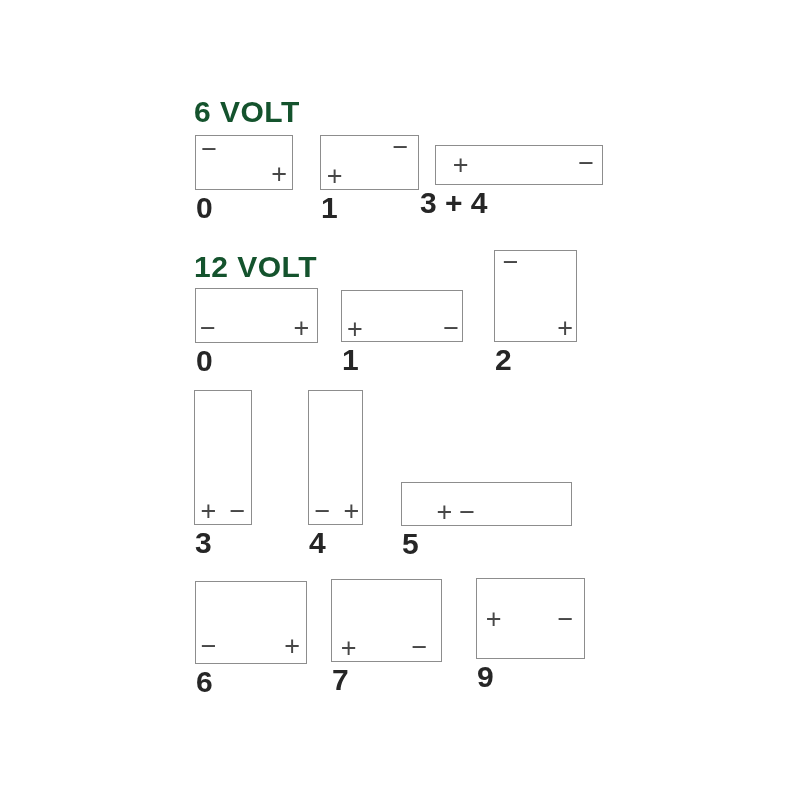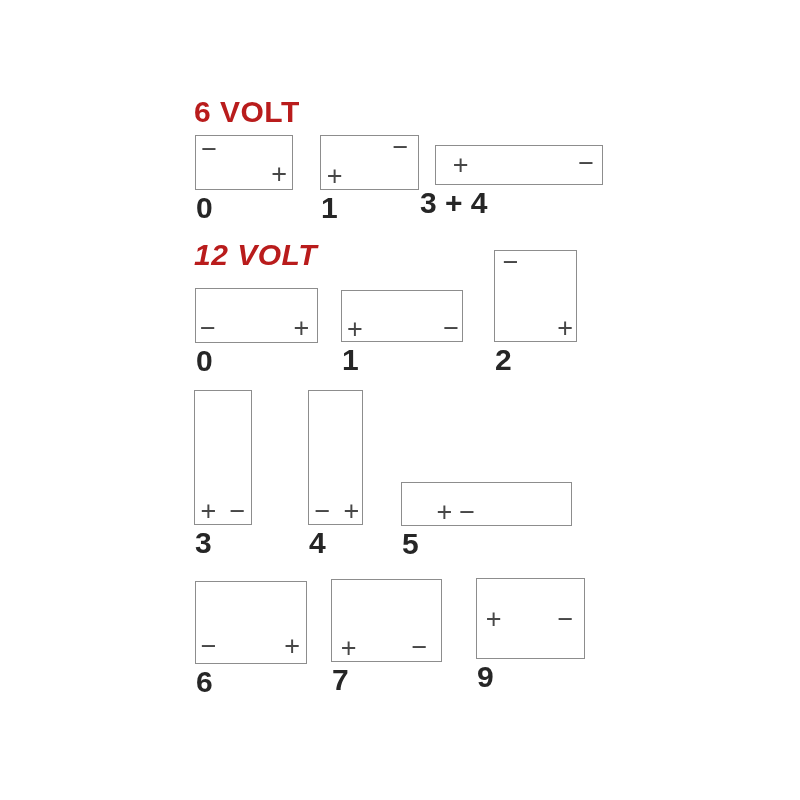--- a/index.html
+++ b/index.html
@@ -12,21 +12,21 @@
     width: 800px;
     height: 800px;
     background: #ffffff;
     font-family: "Liberation Sans", sans-serif;
     overflow: hidden;
   }
   .section-title {
     position: absolute;
     font-size: 30px;
     font-weight: bold;
-    color: #b91c1c;
+    color: #14532d;
     line-height: 1;
     letter-spacing: 0.5px;
     white-space: nowrap;
   }
   .battery-box {
     position: absolute;
     border: 1px solid #8d8d8d;
     background: #ffffff;
     box-sizing: border-box;
   }
@@ -61,21 +61,21 @@
     <div class="battery-box" style="left: 320px; top: 135px; width: 99px; height: 55px;">
       <span class="terminal" style="left: 81.8%; top: 20%;">−</span>
       <span class="terminal" style="left: 14.1%; top: 76.4%;">+</span>
     </div>
     <div class="battery-label" style="left: 321px; top: 193px;">1</div>
     <div class="battery-box" style="left: 435px; top: 145px; width: 168px; height: 40px;">
       <span class="terminal" style="left: 14.9%; top: 50%;">+</span>
       <span class="terminal" style="left: 90.5%; top: 46%;">−</span>
     </div>
     <div class="battery-label" style="left: 420px; top: 188px;">3 + 4</div>
-    <div class="section-title" style="left: 194px; top: 240px; font-style: italic;">12 VOLT</div>
+    <div class="section-title" style="left: 194px; top: 252px;">12 VOLT</div>
     <div class="battery-box" style="left: 195px; top: 288px; width: 123px; height: 55px;">
       <span class="terminal" style="left: 9.8%; top: 74.5%;">−</span>
       <span class="terminal" style="left: 87%; top: 74.5%;">+</span>
     </div>
     <div class="battery-label" style="left: 196px; top: 346px;">0</div>
     <div class="battery-box" style="left: 341px; top: 290px; width: 122px; height: 52px;">
       <span class="terminal" style="left: 10.7%; top: 75%;">+</span>
       <span class="terminal" style="left: 91%; top: 73%;">−</span>
     </div>
     <div class="battery-label" style="left: 342px; top: 345px;">1</div>

